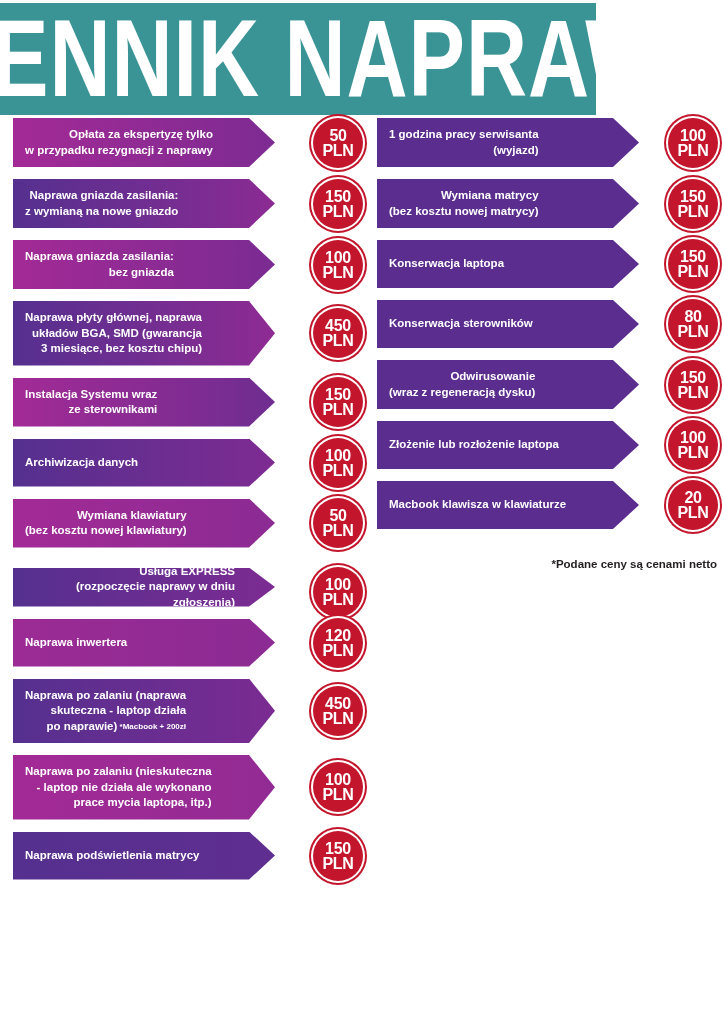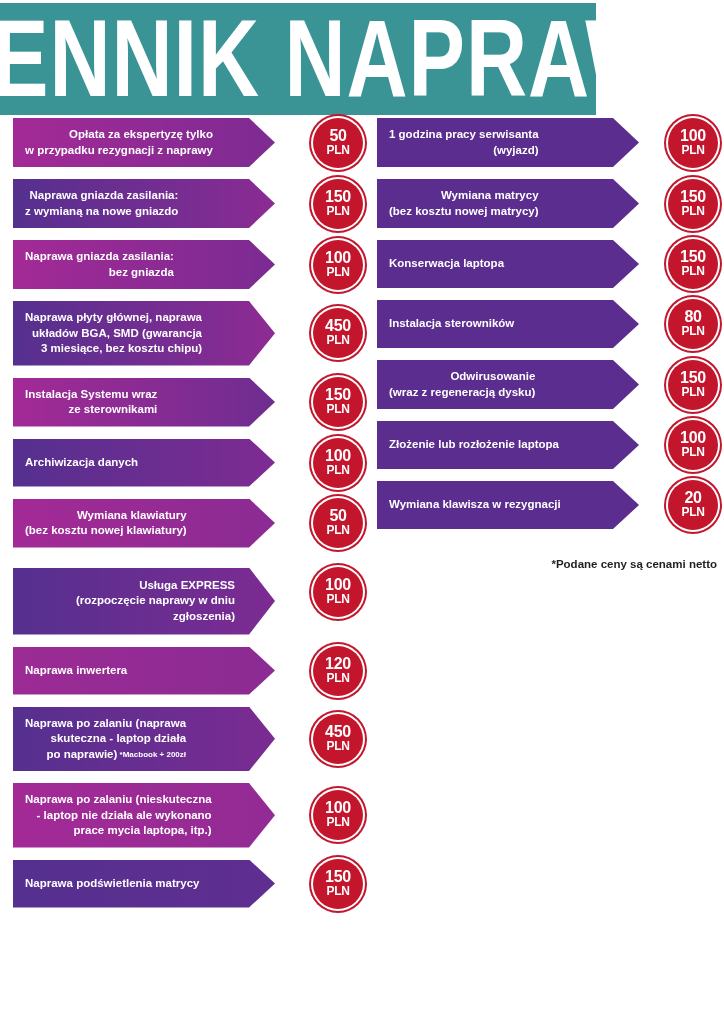--- a/index.html
+++ b/index.html
@@ -68,21 +68,21 @@
     background:#c3152c;
     box-shadow:0 0 0 2px #ffffff, 0 0 0 4px #c3152c;
     display:flex;flex-direction:column;
     align-items:center;justify-content:center;
     color:#ffffff;
     line-height:15px;
   }
   .col-left .badge{left:300px;}
   .col-right .badge{left:291px;}
   .badge .amt{font-size:16px;font-weight:bold;letter-spacing:-0.3px;}
-  .badge .cur{font-size:12px;font-weight:bold;letter-spacing:-0.3px;}
+  .badge .cur{font-size:16px;font-weight:bold;letter-spacing:-0.3px;}
 
   .note{
     position:relative;
     color:#231f20;
     font-size:11.5px;
     font-weight:bold;
     padding-left:2px;
     margin-top:29px;
   }
 </style>
@@ -152,21 +152,21 @@
       <div class="row">
         <div class="bar" style="height: 49px; background: linear-gradient(90deg, rgb(163, 42, 150) 0%, rgb(139, 43, 147) 100%);">
           <div class="bar-text">Wymiana klawiatury<br>(bez kosztu nowej klawiatury)</div>
         </div>
         <div class="badge" style="top: -0.5px;">
           <div class="amt">50</div>
           <div class="cur">PLN</div>
         </div>
       </div>
       <div class="row">
-        <div class="bar" style="height: 67px; background: linear-gradient(90deg, rgb(85, 48, 143) 0%, rgb(124, 43, 146) 100%); margin-top: 20px;">
+        <div class="bar" style="height: 39px; background: linear-gradient(90deg, rgb(85, 48, 143) 0%, rgb(124, 43, 146) 100%); margin-top: 20px;">
           <div class="bar-text">Usługa EXPRESS<br>(rozpoczęcie naprawy w dniu zgłoszenia)</div>
         </div>
         <div class="badge" style="top: -0.5px;">
           <div class="amt">100</div>
           <div class="cur">PLN</div>
         </div>
       </div>
       <div class="row">
         <div class="bar" style="height: 48px; background: linear-gradient(90deg, rgb(156, 43, 149) 0%, rgb(139, 43, 147) 100%);">
           <div class="bar-text">Naprawa inwertera</div>
@@ -227,21 +227,21 @@
         <div class="bar" style="height: 48px; background: linear-gradient(90deg, rgb(91, 45, 142) 0%, rgb(91, 45, 142) 100%);">
           <div class="bar-text">Konserwacja laptopa</div>
         </div>
         <div class="badge" style="top: -1px;">
           <div class="amt">150</div>
           <div class="cur">PLN</div>
         </div>
       </div>
       <div class="row">
         <div class="bar" style="height: 48px; background: linear-gradient(90deg, rgb(91, 45, 142) 0%, rgb(91, 45, 142) 100%);">
-          <div class="bar-text">Instalacja sterowników</div>
+          <div class="bar-text">Konserwacja sterowników</div>
         </div>
         <div class="badge" style="top: -1px;">
           <div class="amt">80</div>
           <div class="cur">PLN</div>
         </div>
       </div>
       <div class="row">
         <div class="bar" style="height: 49px; background: linear-gradient(90deg, rgb(91, 45, 142) 0%, rgb(91, 45, 142) 100%);">
           <div class="bar-text">Odwirusowanie<br>(wraz z regeneracją dysku)</div>
         </div>
@@ -254,21 +254,21 @@
         <div class="bar" style="height: 48px; background: linear-gradient(90deg, rgb(91, 45, 142) 0%, rgb(91, 45, 142) 100%);">
           <div class="bar-text">Złożenie lub rozłożenie laptopa</div>
         </div>
         <div class="badge" style="top: -1px;">
           <div class="amt">100</div>
           <div class="cur">PLN</div>
         </div>
       </div>
       <div class="row">
         <div class="bar" style="height: 48px; background: linear-gradient(90deg, rgb(91, 45, 142) 0%, rgb(91, 45, 142) 100%);">
-          <div class="bar-text">Wymiana klawisza w rezygnacji</div>
+          <div class="bar-text">Macbook klawisza w klawiaturze</div>
         </div>
         <div class="badge" style="top: -1px;">
           <div class="amt">20</div>
           <div class="cur">PLN</div>
         </div>
       </div>
       <div class="note">*Podane ceny są cenami netto</div>
     </div>
 </div>
 

